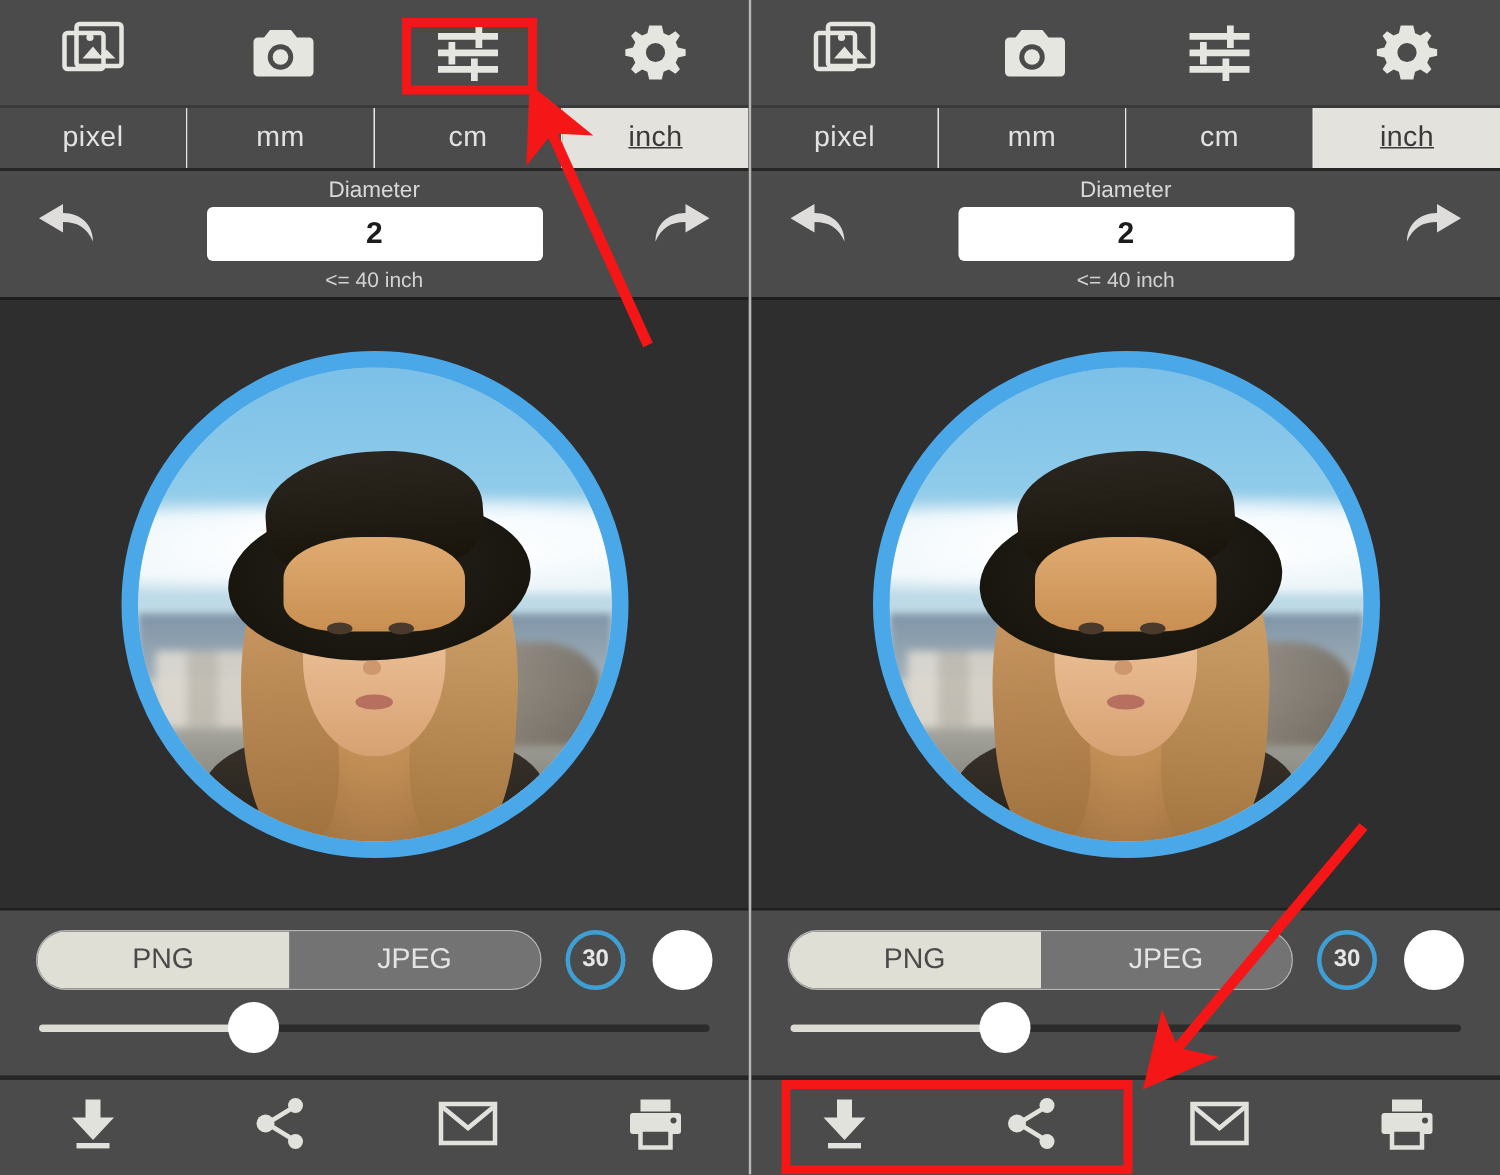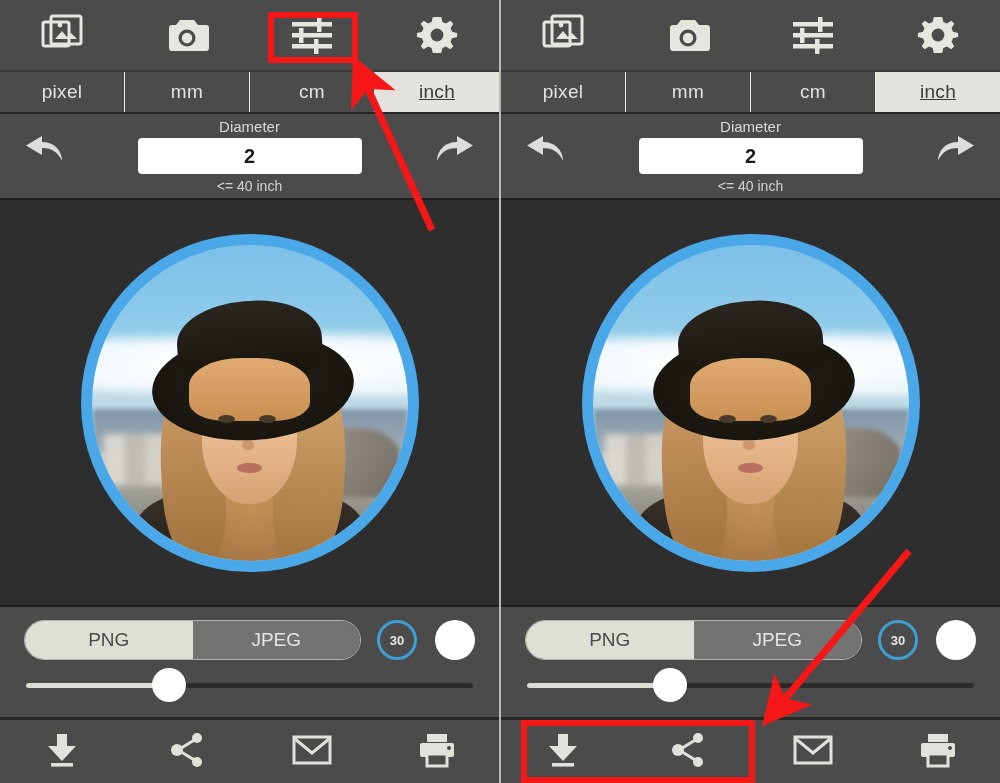--- a/index.html
+++ b/index.html
@@ -259,21 +259,21 @@
   .seg-btn.active {
     background:#e0dfd6;
     color:#4a4a4a;
   }
   .quality-badge {
     width:40px; height:40px;
     margin-left:16px;
     border:3px solid #3f9fd4;
     border-radius:50%;
     display:flex; align-items:center; justify-content:center;
-    font-size:13px; font-weight:bold;
+    font-size:16px; font-weight:bold;
     color:#e6e6e6;
     flex:0 0 auto;
   }
   .color-dot {
     width:40px; height:40px;
     margin-left:18px;
     border-radius:50%;
     background:#ffffff;
     flex:0 0 auto;
   }

